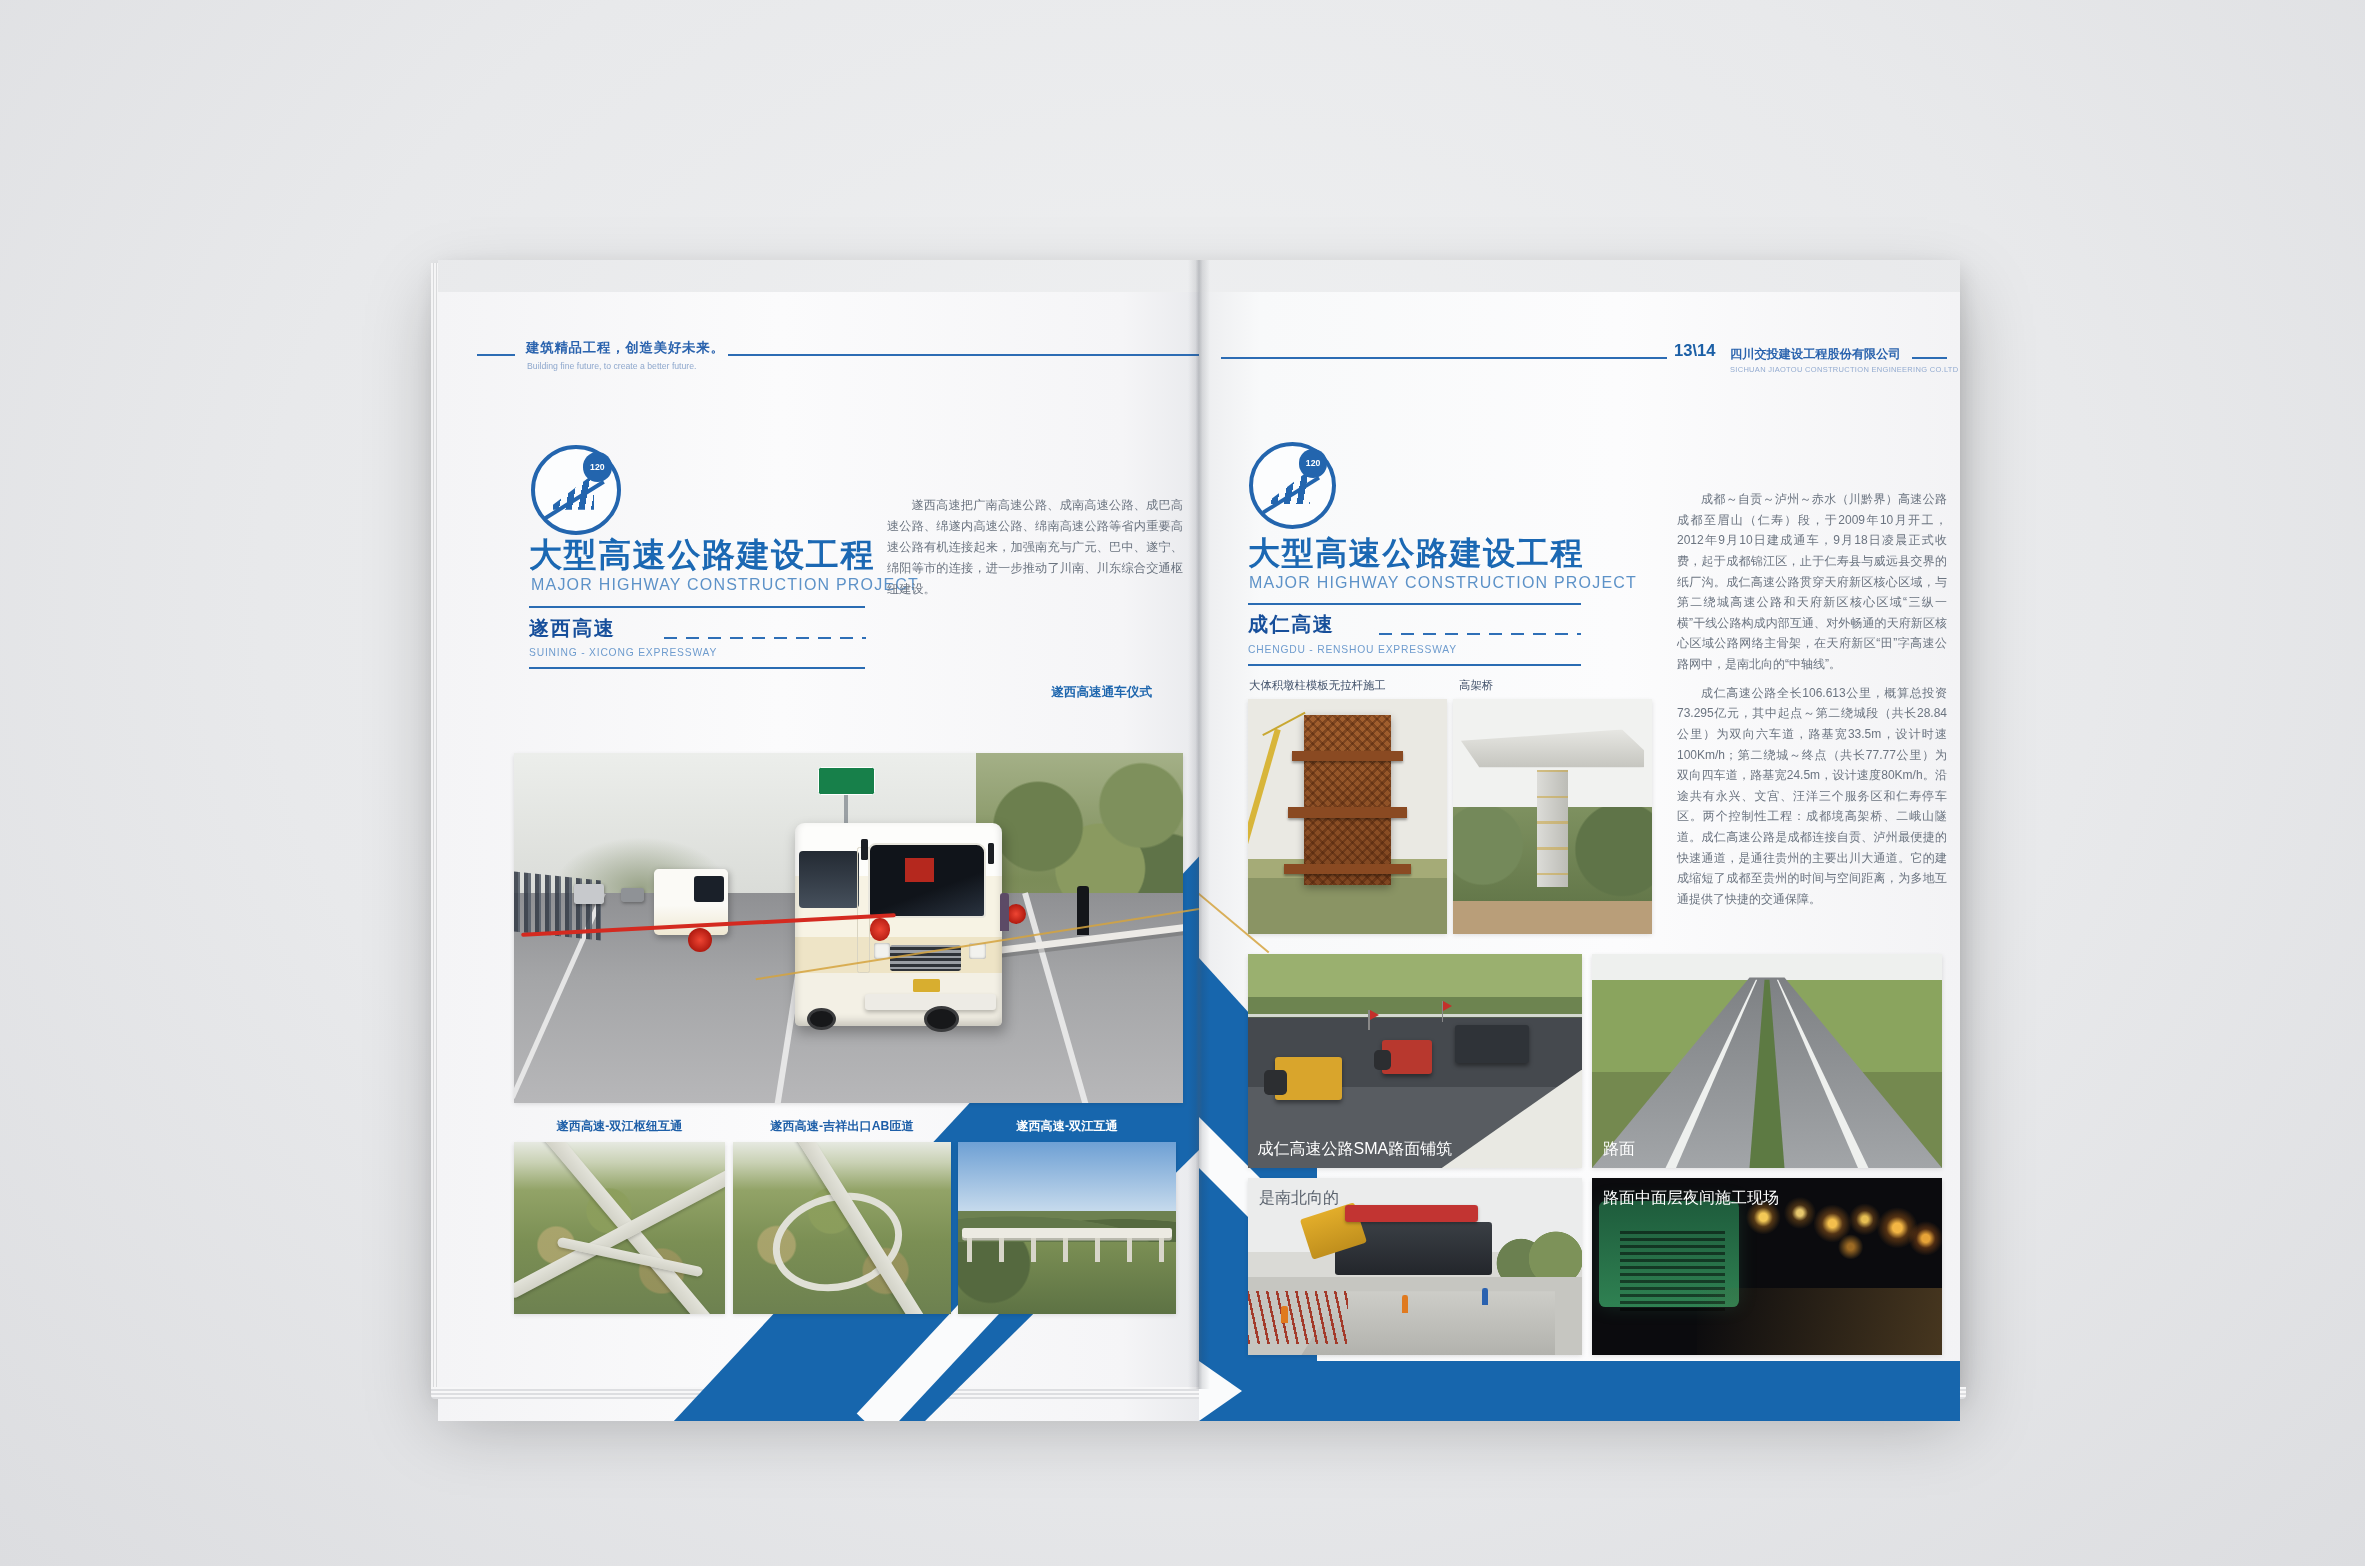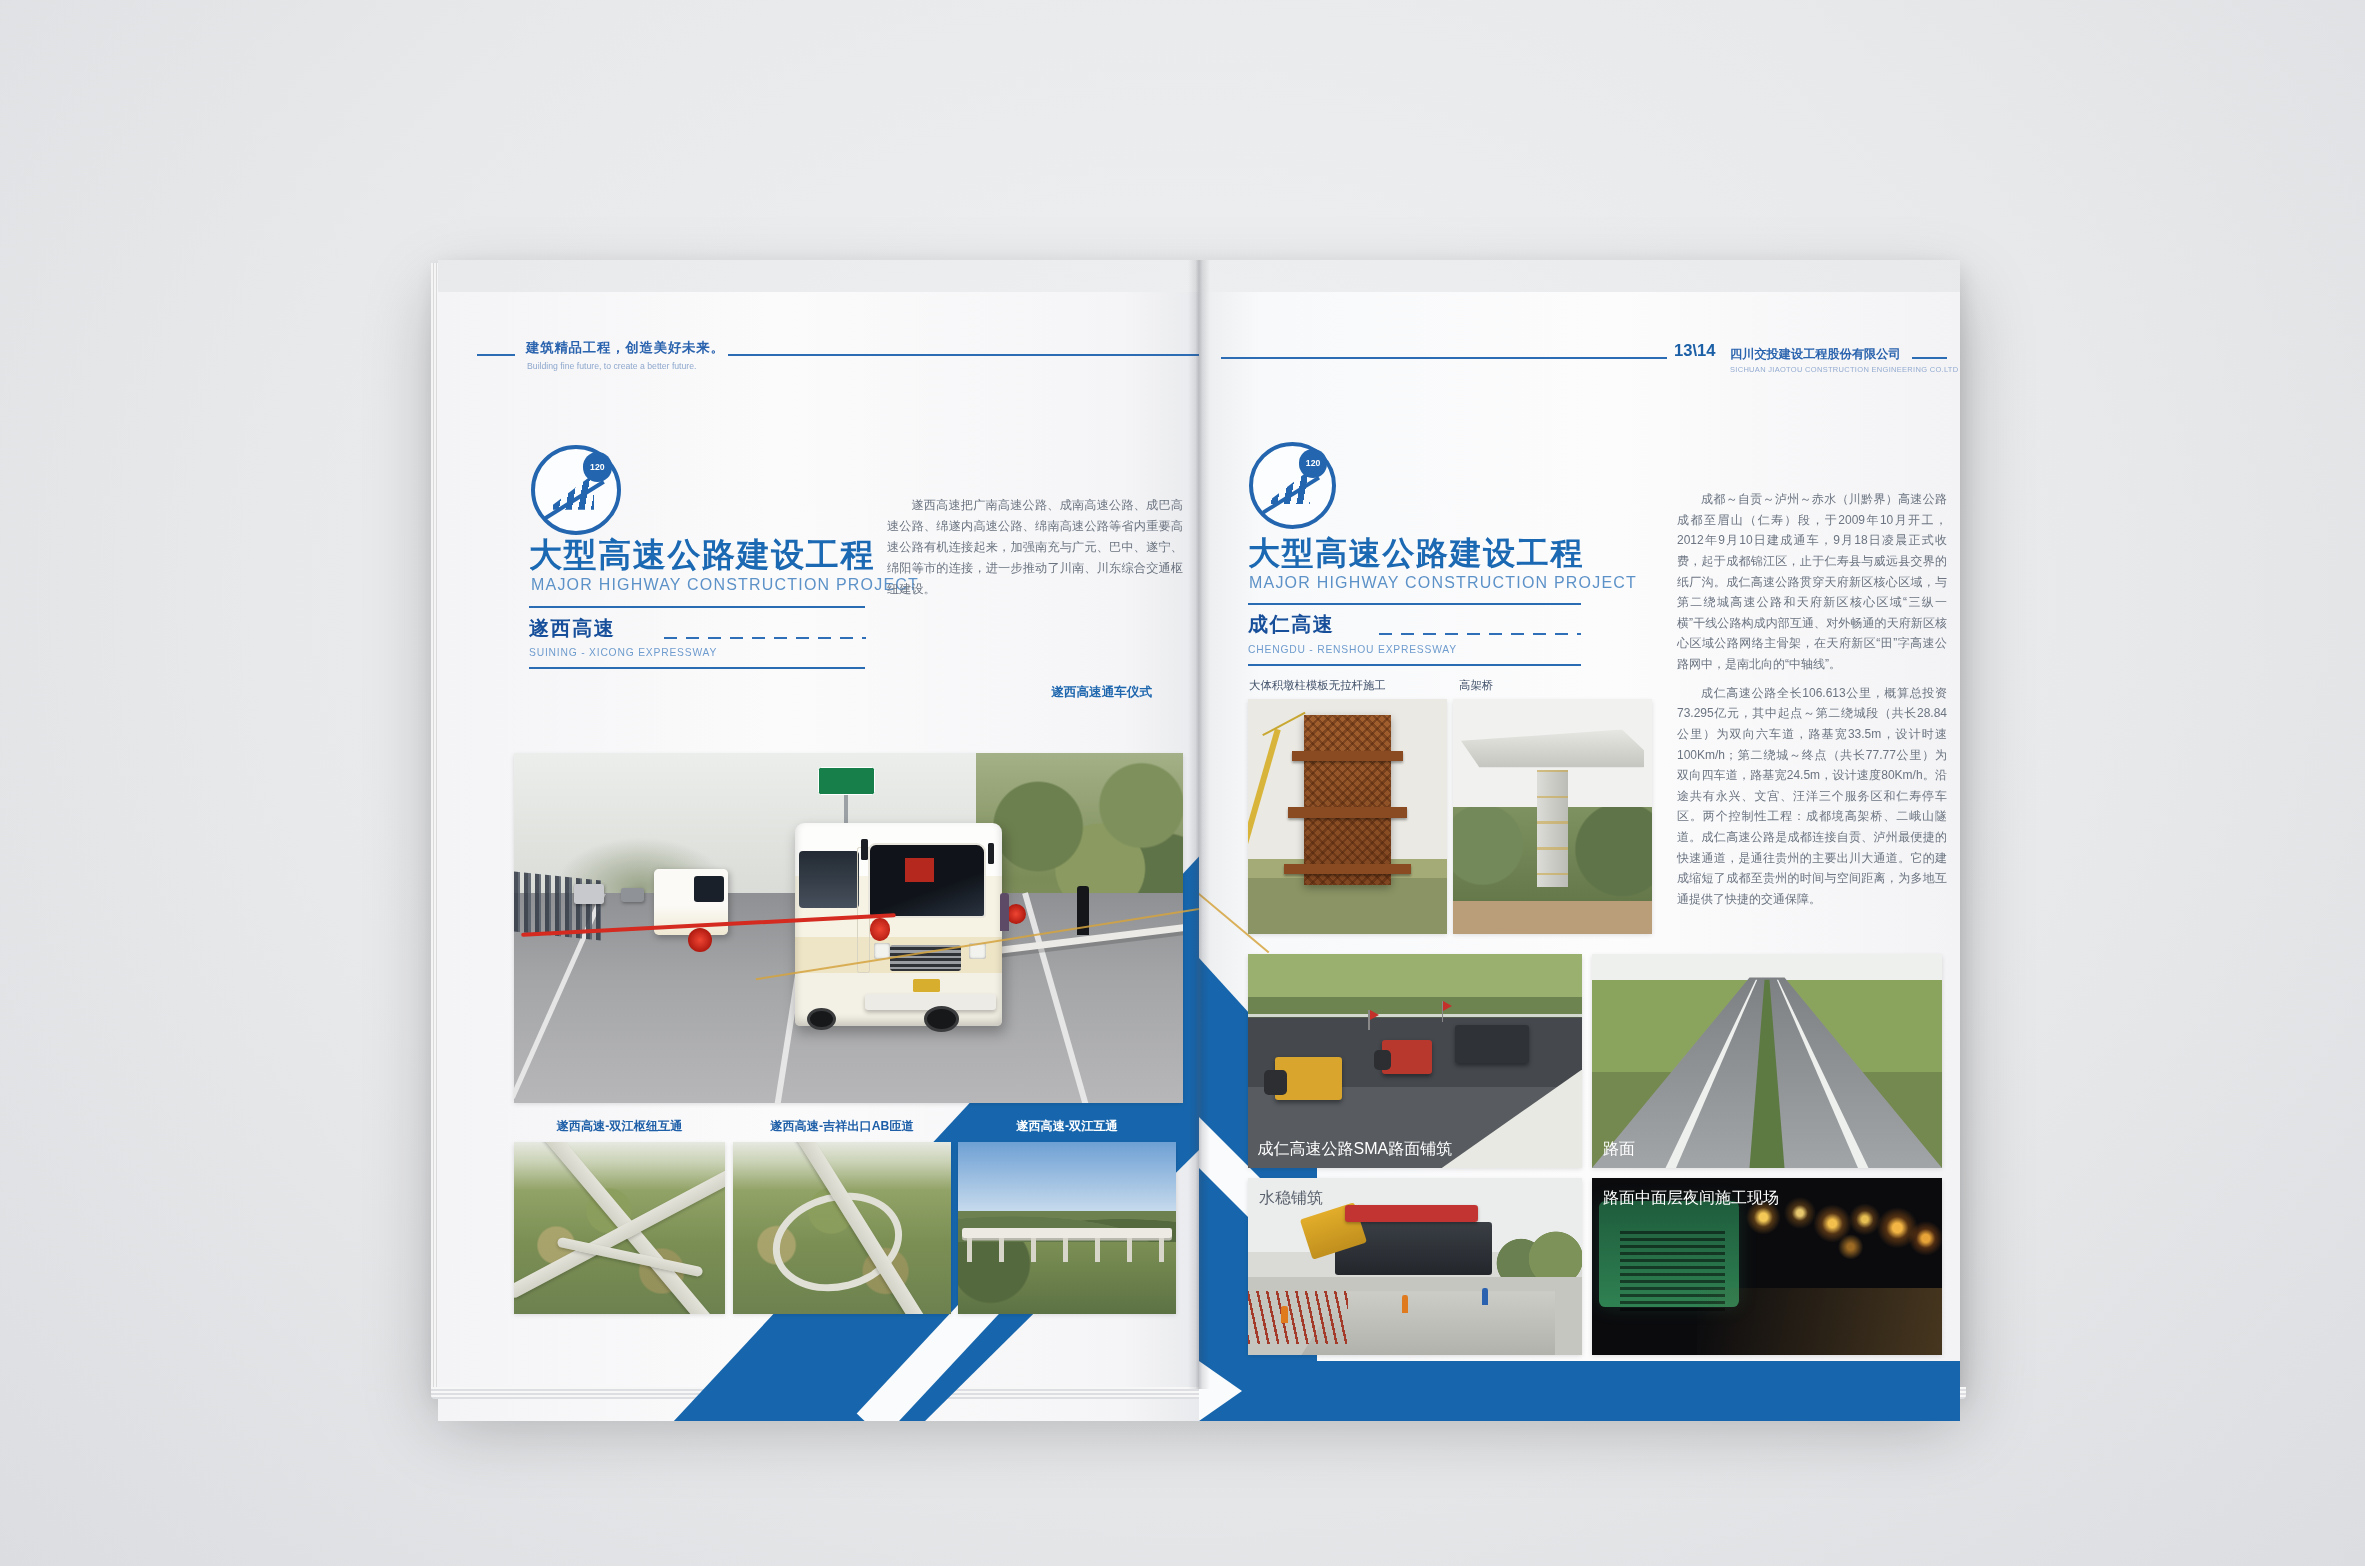--- a/index.html
+++ b/index.html
@@ -344,21 +344,21 @@
       <div class="photo ph-shuiwen" style="left:49px;top:886px;width:334px;height:177px;z-index:3;">
         <div class="sw-trees"></div>
         <div class="sw-slab"></div>
         <div class="sw-rails"></div>
         <div class="sw-body"></div>
         <div class="sw-tip"></div>
         <div class="sw-canopy"></div>
         <div class="worker" style="left:10%;bottom:18%;"></div>
         <div class="worker" style="left:46%;bottom:24%;"></div>
         <div class="worker" style="left:70%;bottom:28%;background:#2a62b0;"></div>
-        <div class="incap dark" style="left:11px;top:9.5px;">水稳铺筑</div>
+        <div class="incap dark" style="left:11px;top:9.5px;">是南北向的</div>
       </div>
       <div class="photo ph-night" style="left:393px;top:886px;width:350px;height:177px;z-index:3;">
         <div class="nt-paver"></div>
         <div class="nt-grill"></div>
         <div class="nt-road"></div>
         <div class="nt-lights"></div>
         <div class="incap" style="left:11px;top:9.5px;">路面中面层夜间施工现场</div>
       </div>
     </div>
 

